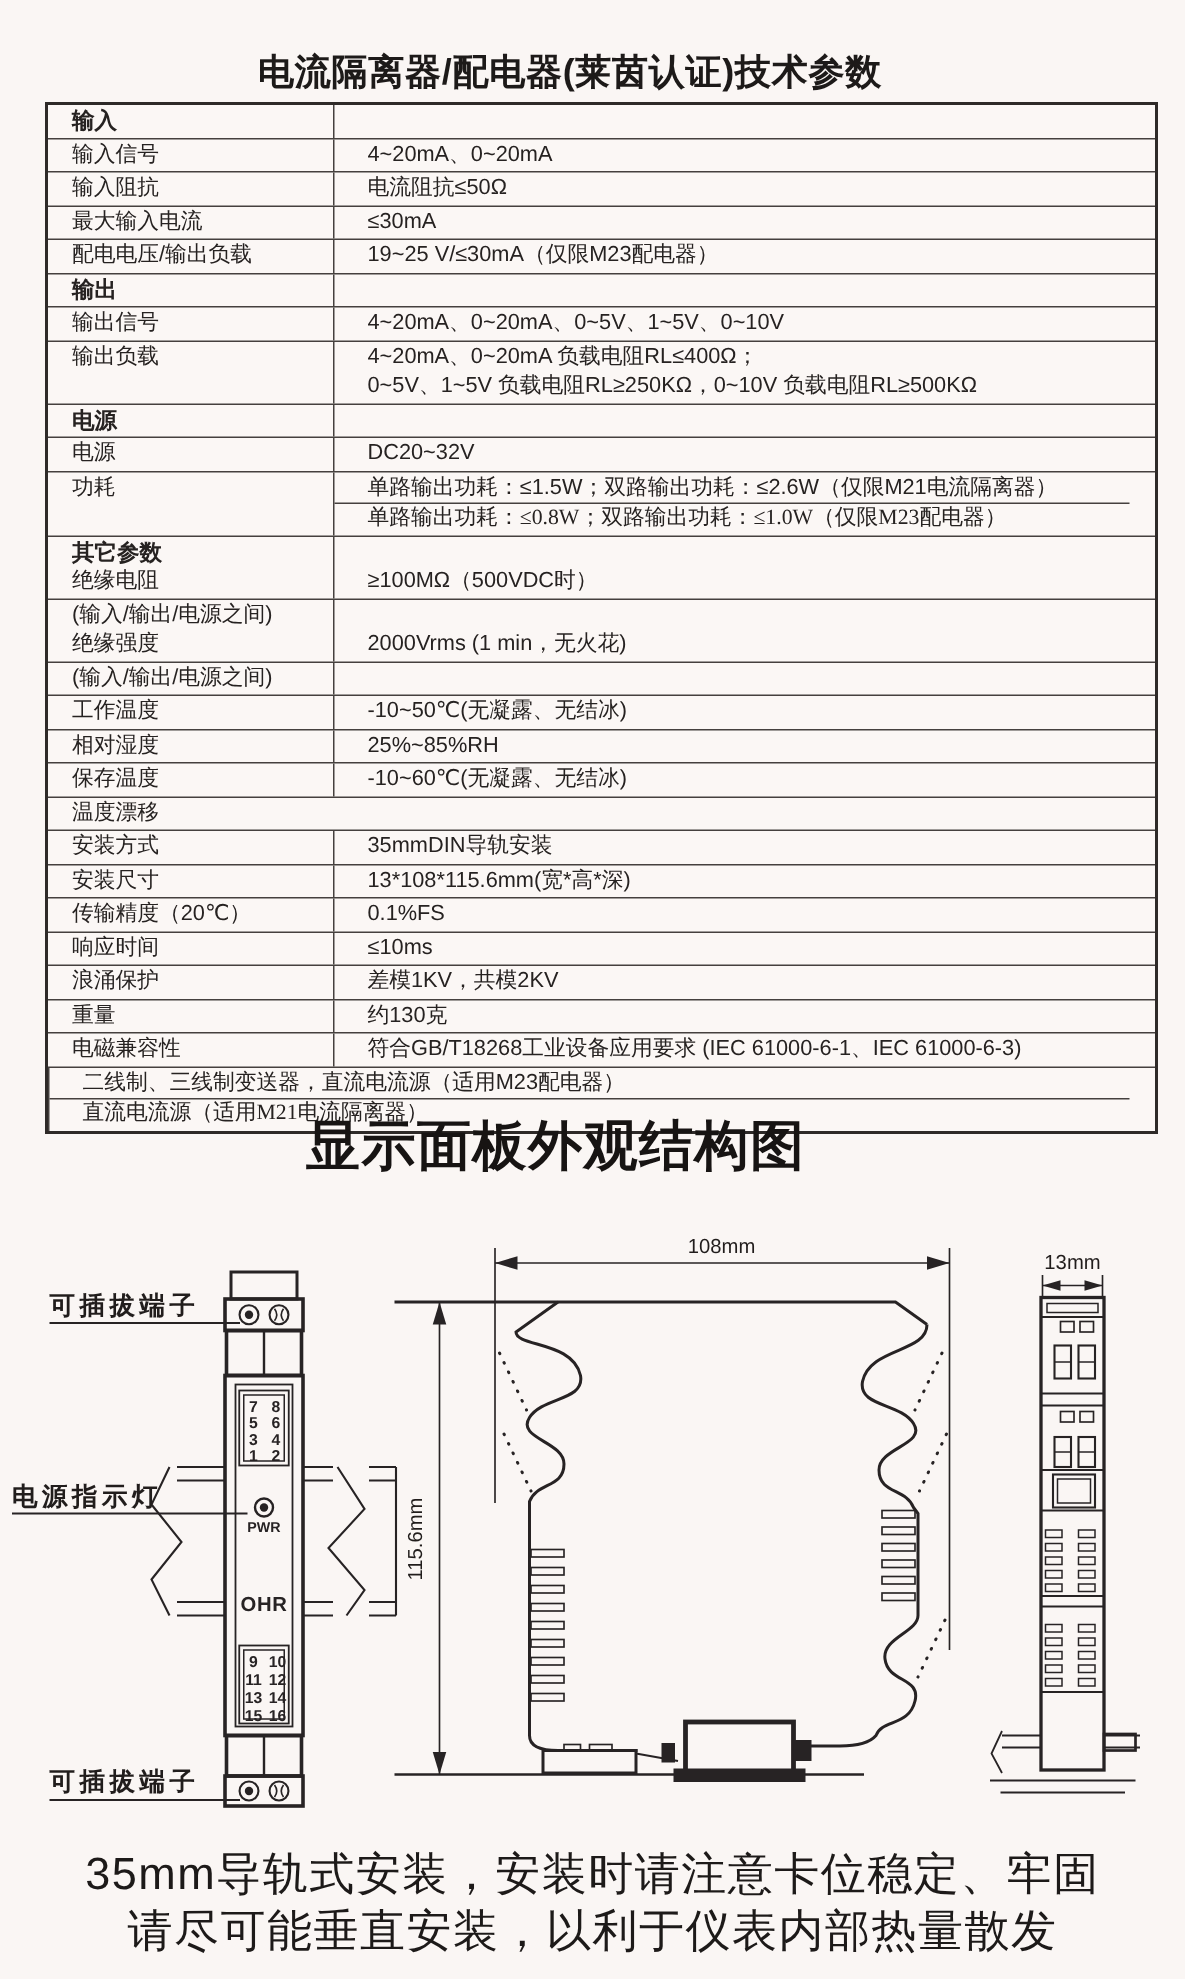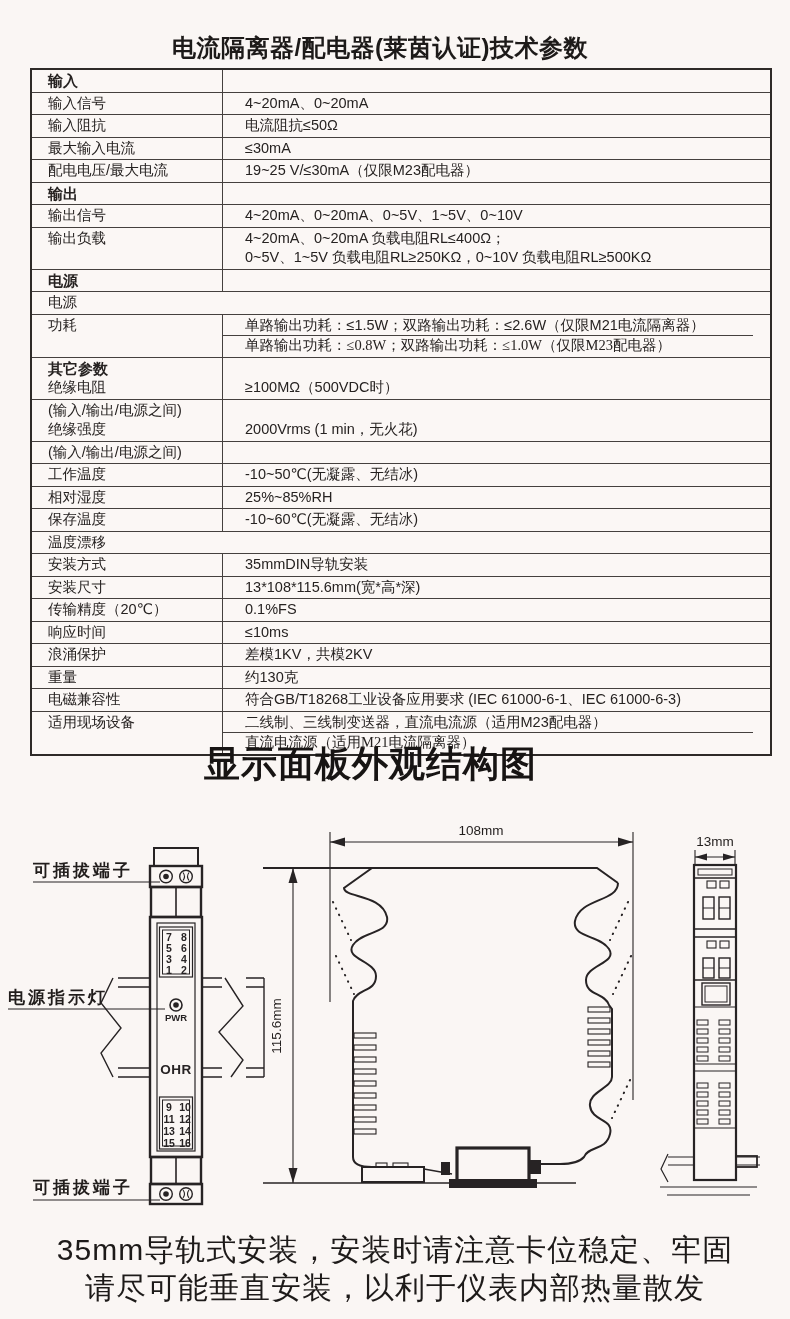--- a/index.html
+++ b/index.html
@@ -96,21 +96,21 @@
       <div class="trow">
         <div class="tlabel">
           <div class="cell-line">最大输入电流</div>
         </div>
         <div class="tvalue">
           <div class="cell-line">≤30mA</div>
         </div>
       </div>
       <div class="trow">
         <div class="tlabel">
-          <div class="cell-line">配电电压/最大电流</div>
+          <div class="cell-line">配电电压/输出负载</div>
         </div>
         <div class="tvalue">
           <div class="cell-line">19~25 V/≤30mA（仅限M23配电器）</div>
         </div>
       </div>
       <div class="trow">
         <div class="tlabel section">
           <div class="cell-line">输出</div>
         </div>
         <div class="tvalue"></div>
@@ -134,20 +134,23 @@
       </div>
       <div class="trow">
         <div class="tlabel section">
           <div class="cell-line">电源</div>
         </div>
         <div class="tvalue"></div>
       </div>
       <div class="trow">
         <div class="tlabel">
           <div class="cell-line">电源</div>
+        </div>
+        <div class="tvalue">
+          <div class="cell-line">DC20~32V</div>
         </div>
       </div>
       <div class="trow">
         <div class="tlabel">
           <div class="cell-line">功耗</div>
         </div>
         <div class="tvalue">
           <div class="cell-line">单路输出功耗：≤1.5W；双路输出功耗：≤2.6W（仅限M21电流隔离器）</div>
           <div class="cell-line vdiv">单路输出功耗：≤0.8W；双路输出功耗：≤1.0W（仅限M23配电器）</div>
         </div>
@@ -257,23 +260,20 @@
       </div>
       <div class="trow">
         <div class="tlabel">
           <div class="cell-line">电磁兼容性</div>
         </div>
         <div class="tvalue">
           <div class="cell-line">符合GB/T18268工业设备应用要求 (IEC 61000-6-1、IEC 61000-6-3)</div>
         </div>
       </div>
       <div class="trow">
-        <div class="tlabel">
-          <div class="cell-line">适用现场设备</div>
-        </div>
         <div class="tvalue">
           <div class="cell-line">二线制、三线制变送器，直流电流源（适用M23配电器）</div>
           <div class="cell-line vdiv">直流电流源（适用M21电流隔离器）</div>
         </div>
       </div>
     </div>
 
   <div class="section-heading">显示面板外观结构图</div>
 
   <div class="diagram">

